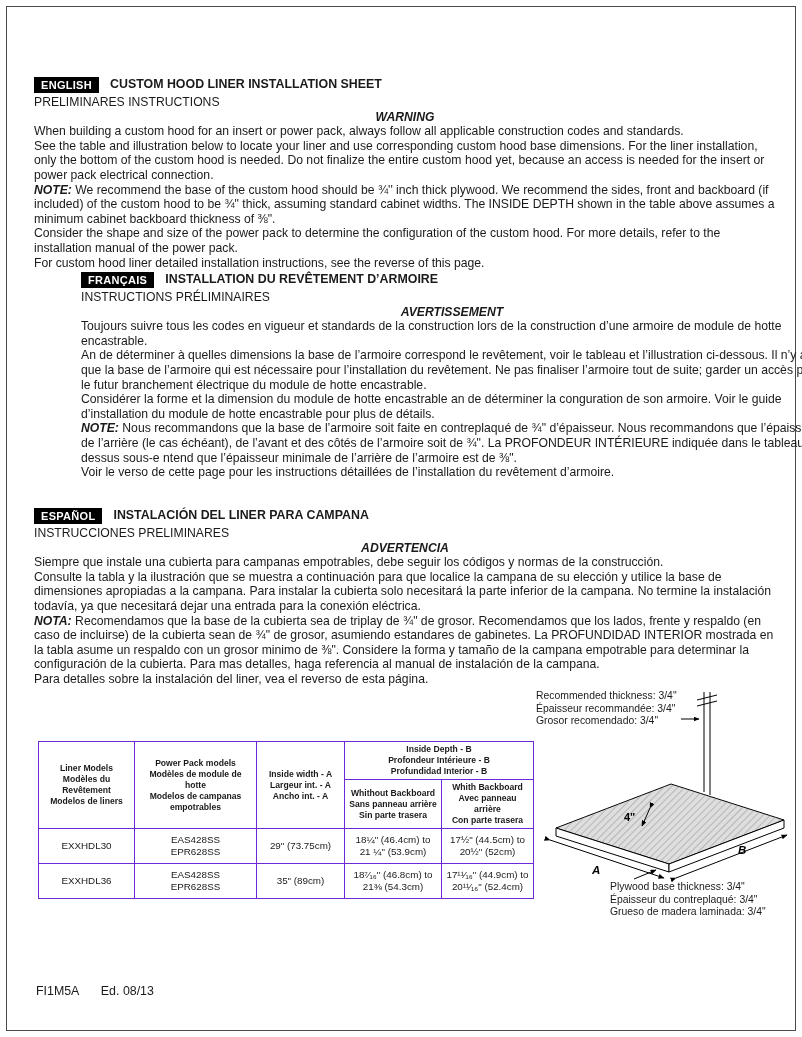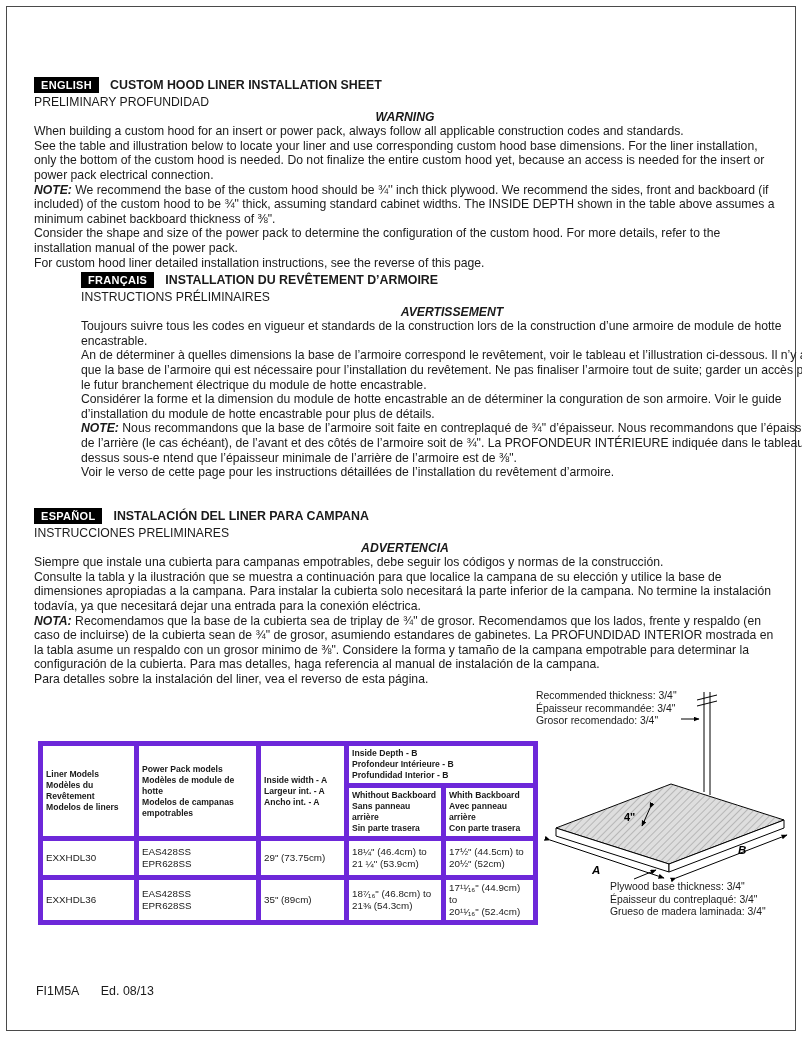--- a/index.html
+++ b/index.html
@@ -7,30 +7,30 @@
     width:802px;height:1037px;background:#fff;position:relative;overflow:hidden;
     font-family:"Liberation Sans","DejaVu Sans",sans-serif;color:#1a1a1a;
   }
   .page-border{position:absolute;left:6px;top:6px;width:788px;height:1023px;border:1px solid #4a4a4a;}
 
   
   .text-section{position:absolute;left:34px;width:742px;font-size:12.2px;line-height:14.6px;}
   #section-en{top:77px;}
   #section-fr{top:272px;margin-left:47px;}
   #section-es{top:508px;}
-  .badge-row{display:flex;align-items:flex-end;gap:11px;margin-bottom:2px;}
+  .badge-row{display:flex;align-items:flex-start;gap:11px;margin-bottom:2px;}
   .badge{background:#000;color:#fff;font-weight:bold;font-size:11px;line-height:14px;padding:1px 7px;letter-spacing:.3px;}
   .section-title{font-weight:bold;font-size:12.4px;}
   .warning{font-weight:bold;font-style:italic;text-align:center;}
   .lead{font-weight:bold;font-style:italic;}
   p{margin:0;}
 
   
   .spec-table{position:absolute;left:38px;top:741px;border-collapse:collapse;table-layout:fixed;background:#fff;}
-  .spec-table th,.spec-table td{border:5px solid #6d28d9;text-align:left;vertical-align:middle;white-space:pre-line;padding:2px 3px;}
+  .spec-table th,.spec-table td{border:1px solid #6d28d9;text-align:center;vertical-align:middle;white-space:pre-line;padding:2px 3px;}
   .spec-table th{font-size:8.6px;font-weight:bold;line-height:11px;}
   .spec-table td{font-size:9.8px;line-height:12px;height:30px;}
 
   
   .diagram{position:absolute;left:536px;top:688px;width:258px;height:254px;}
   .diagram svg{position:absolute;left:0;top:0;}
   .diag-labels-top{position:absolute;left:0;top:2px;font-size:10.4px;line-height:12.6px;white-space:nowrap;}
   .diag-labels-bottom{position:absolute;left:74px;top:193px;font-size:10.4px;line-height:12.6px;white-space:nowrap;}
 
   .footer{position:absolute;left:36px;top:984px;font-size:12.4px;}
@@ -39,21 +39,21 @@
 </head>
 <body>
 
 <div class="page-border"></div>
 
 <div class="text-section" id="section-en">
   <div class="badge-row">
     <span class="badge">ENGLISH</span>
     <span class="section-title">CUSTOM HOOD LINER INSTALLATION SHEET</span>
   </div>
-  <div class="subtitle">PRELIMINARY PROFUNDIDAD</div>
+  <div class="subtitle">PRELIMINARES INSTRUCTIONS</div>
   <div class="warning">WARNING</div>
   <p><span>When building a custom hood for an insert or power pack, always follow all applicable construction codes and standards.</span></p>
   <p><span>See the table and illustration below to locate your liner and use corresponding custom hood base dimensions. For the liner installation, only the bottom of the custom hood is needed. Do not finalize the entire custom hood yet, because an access is needed for the insert or power pack electrical connection.</span></p>
   <p><span class="lead">NOTE:</span><span> We recommend the base of the custom hood should be ¾'' inch thick plywood. We recommend the sides, front and backboard (if included) of the custom hood to be ¾" thick, assuming standard cabinet widths. The INSIDE DEPTH shown in the table above assumes a minimum cabinet backboard thickness of ⅜".</span></p>
   <p><span>Consider the shape and size of the power pack to determine the configuration of the custom hood. For more details, refer to the installation manual of the power pack.</span></p>
   <p><span>For custom hood liner detailed installation instructions, see the reverse of this page.</span></p>
 </div>
 
 <div class="text-section" id="section-fr">
   <div class="badge-row">

